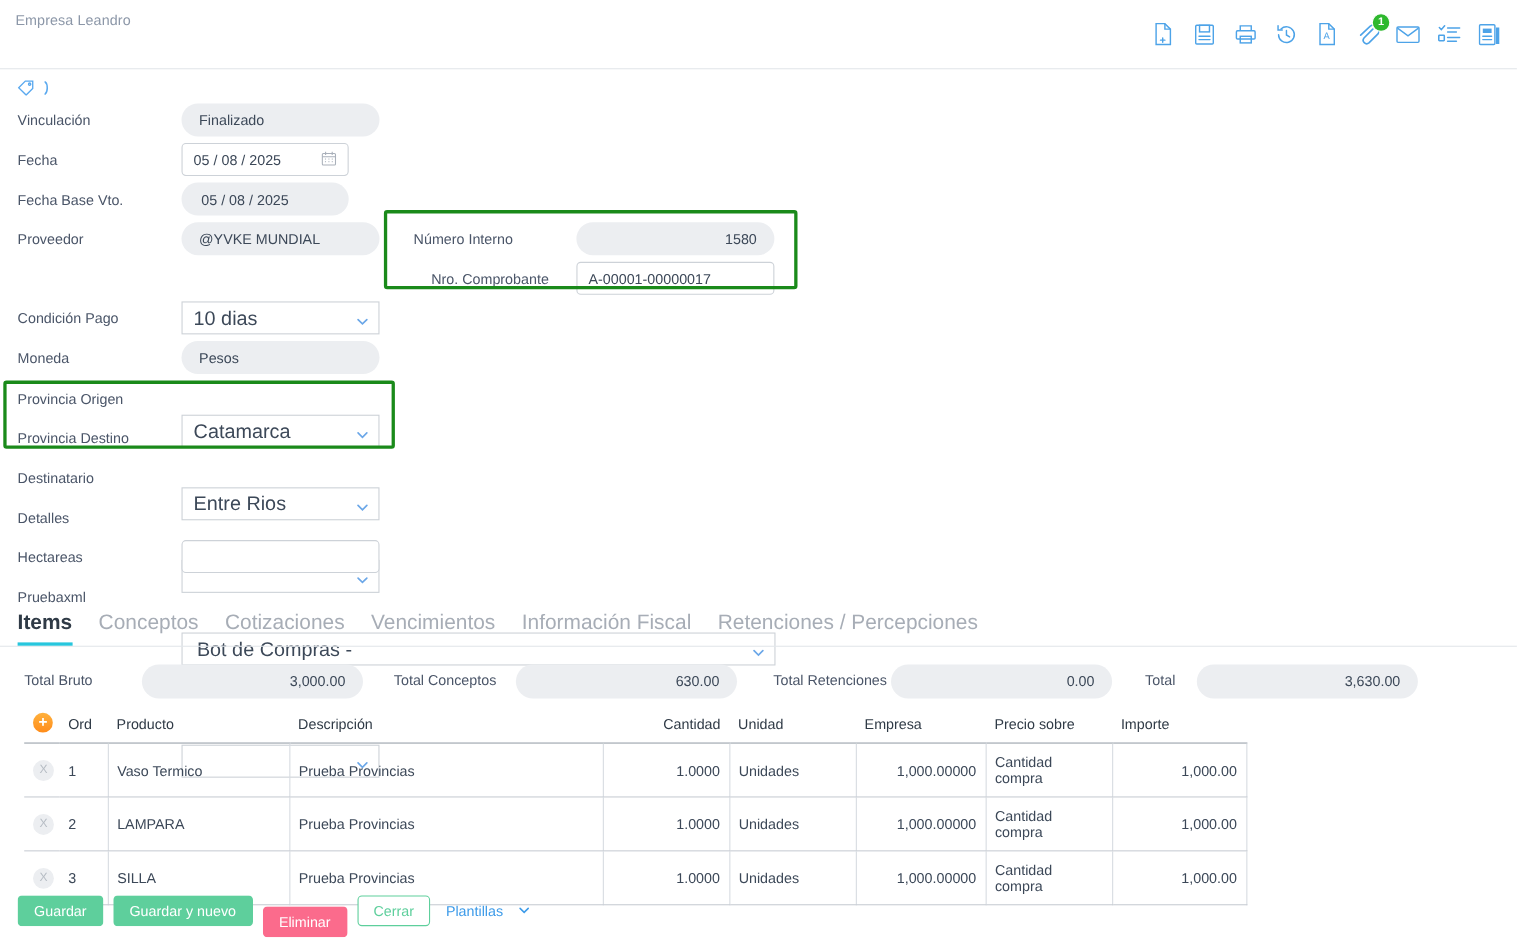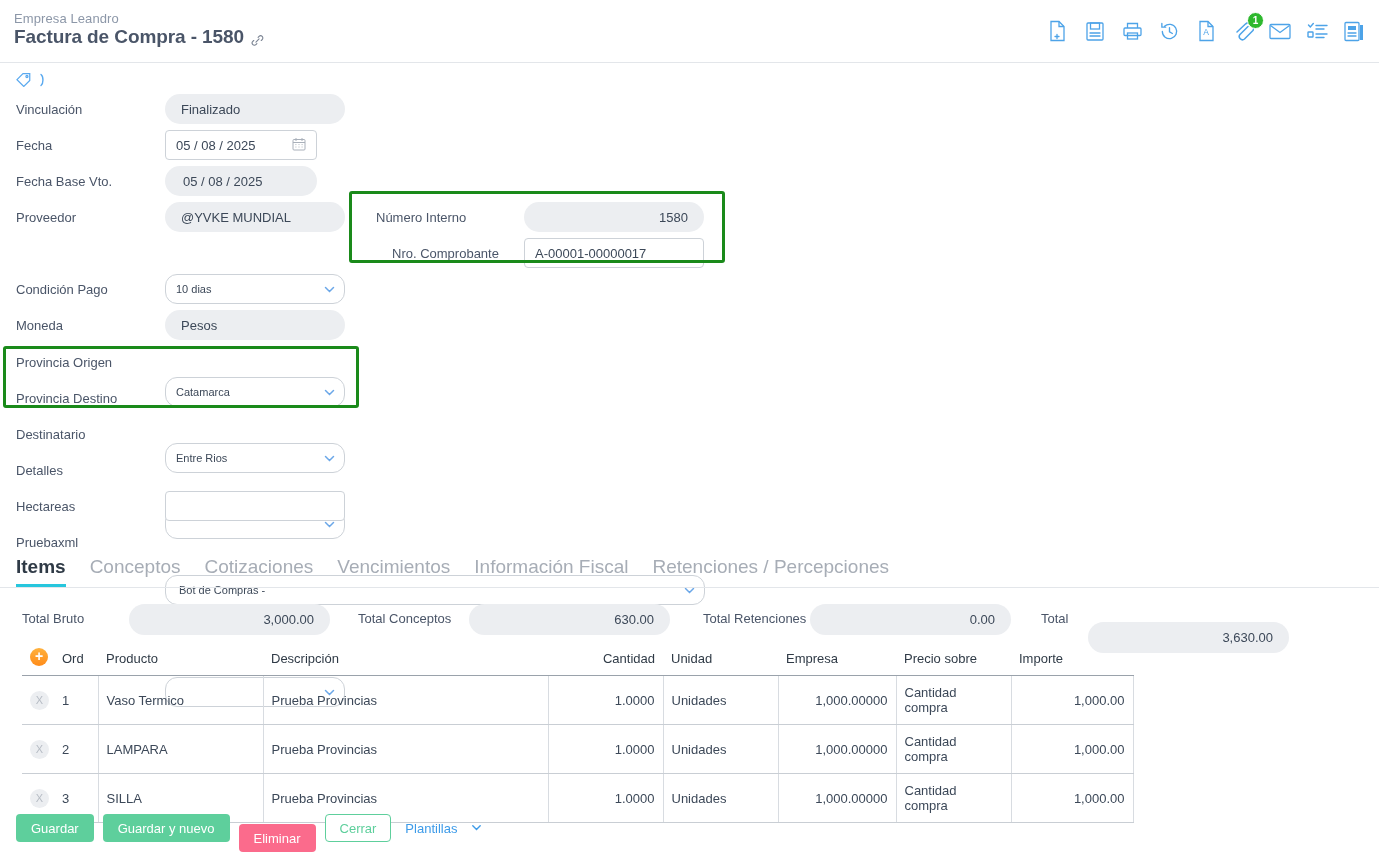--- a/index.html
+++ b/index.html
@@ -63,23 +63,23 @@
     display:flex; align-items:center; padding:0 16px;
     font-size:13px; color:#3c4858;
   }
   .ro-field.num { justify-content:flex-end; }
   .inp {
     height:30px; border:1px solid #cdd2d8; border-radius:4px; background:#fff;
     display:flex; align-items:center; padding:0 10px;
     font-size:13px; color:#3c4858;
   }
   .sel {
-    height:30px; border:1px solid #cdd2d8; border-radius:12px; background:#fff;
+    height:30px; border:1px solid #cdd2d8; border-radius:0; background:#fff;
     display:flex; align-items:center; padding:0 10px;
-    font-size:11px; color:#3c4858; position:relative;
+    font-size:18px; color:#3c4858; position:relative;
   }
   .sel .chev { position:absolute; right:8px; top:8px; }
   .datefield { width:152px; justify-content:flex-start; gap:0; }
   .cal-ico { margin-left:auto; }
 
   
   .hl { position:absolute; border:3px solid #1a8a1a; border-radius:3px; pointer-events:none; }
 
   
   .tabs {
@@ -138,30 +138,20 @@
   .btn-green { background:#5ecf9c; color:#fff; }
   .btn-pink  { background:#fb6b8c; color:#fff;margin-top:20px; }
   .btn-ghost { background:#fff; color:#5ecf9c; border:1px solid #5ecf9c; }
   .link-plant { color:#3d9be9; font-size:13px; display:flex; align-items:center; gap:14px; cursor:pointer; margin-left:5px;}
 </style>
 </head>
 <body>
 
 <div class="header">
   <div class="hdr-company">Empresa Leandro</div>
-  <div class="hdr-title">
-    <span>Factura de Compra - 1580</span>
-    <span class="link-icon">
-      <svg width="15" height="15" viewBox="0 0 24 24" fill="none" stroke="#7b8493" stroke-width="1.8" stroke-linecap="round">
-        <path d="M9.5 14.5l5-5"></path>
-          <path d="M13 7l1.5-1.5a3.5 3.5 0 0 1 5 5L18 12"></path>
-          <path d="M11 17l-1.5 1.5a3.5 3.5 0 0 1-5-5L6 12"></path>
-      </svg>
-    </span>
-  </div>
 
   <div class="toolbar">
     <div class="tb-btn">
       <svg width="20" height="22" viewBox="0 0 20 22" fill="none" stroke="#4da3e8" stroke-width="1.3">
         <path d="M3 1.5h8l5 5v14H3z"></path>
           <path d="M11 1.5v5h5"></path>
         <path d="M7 16.5h4M9 14.5v4" stroke-linecap="round"></path>
       </svg>
     </div>
     <div class="tb-btn">
@@ -349,21 +339,21 @@
   <div class="tot-label" style="left:22px;">Total Bruto</div>
   <div class="tot-val" style="left:129px; width:201px;">3,000.00</div>
 
   <div class="tot-label" style="left:358px;">Total Conceptos</div>
   <div class="tot-val" style="left:469px; width:201px;">630.00</div>
 
   <div class="tot-label" style="left:703px;">Total Retenciones</div>
   <div class="tot-val" style="left:810px; width:201px;text-align:right;">0.00</div>
 
   <div class="tot-label" style="left:1041px;">Total</div>
-  <div class="tot-val" style="left:1088px; width:201px;margin-top:18px;">3,630.00</div>
+  <div class="tot-val" style="left:1088px; width:201px;">3,630.00</div>
 </div>
 
 <div class="grid">
   <table class="items">
     <colgroup>
       <col style="width:32px">
         <col style="width:44px">
         <col style="width:165px">
         <col style="width:285px">
       <col style="width:115px">

